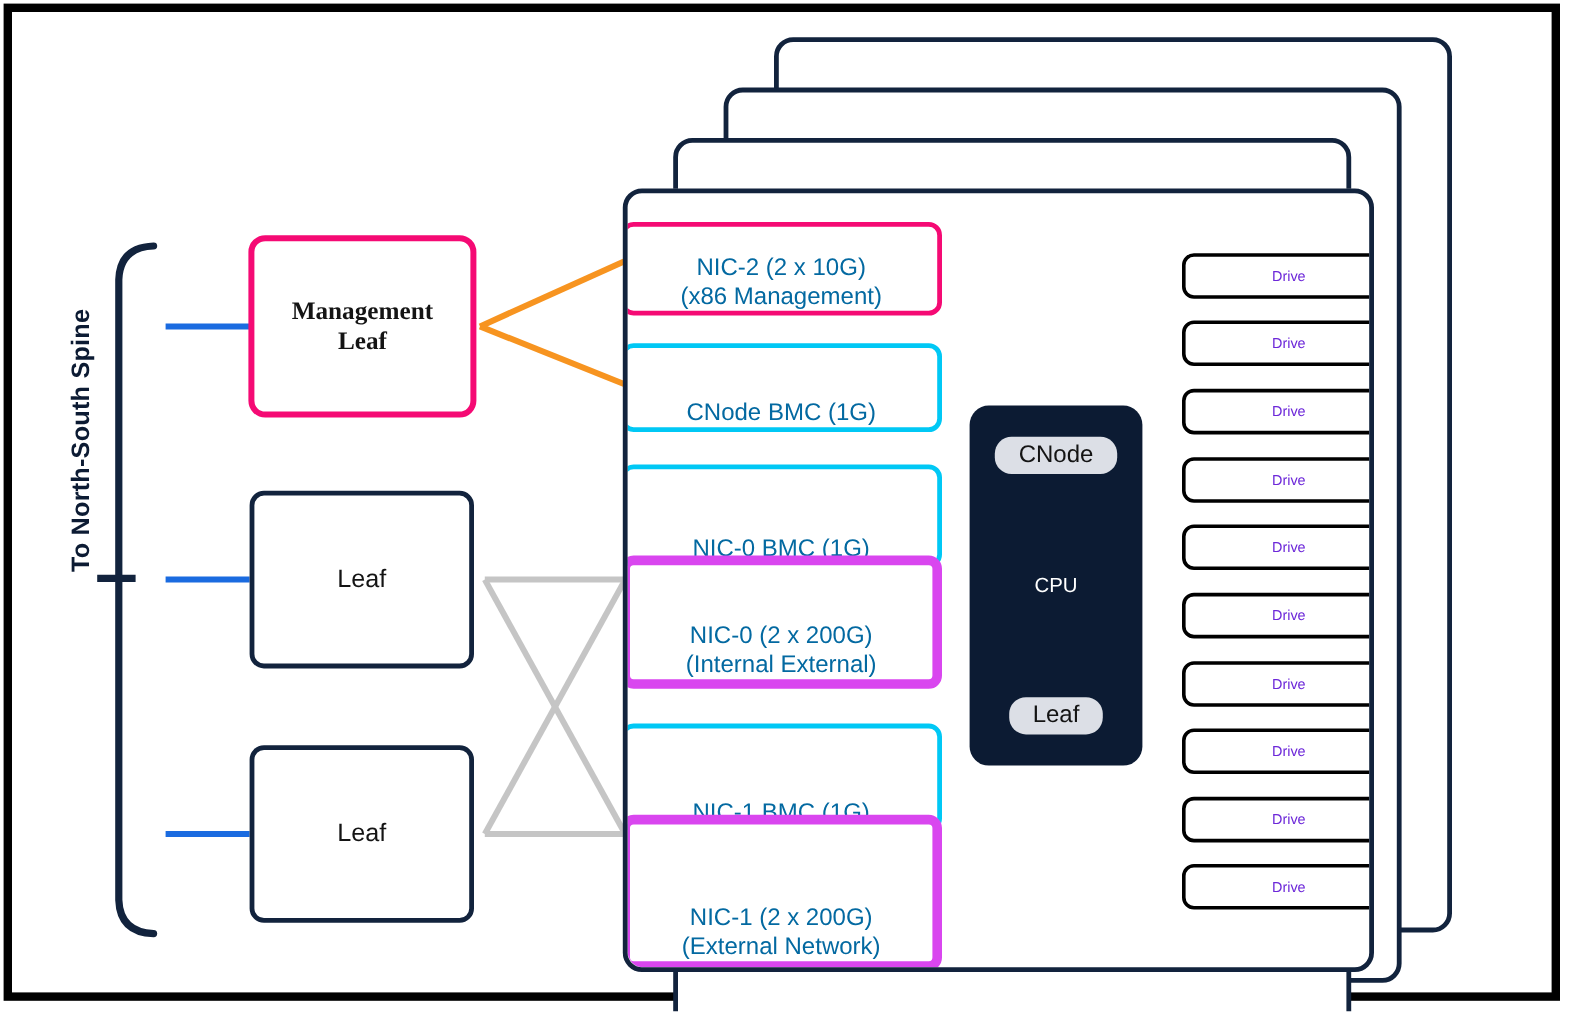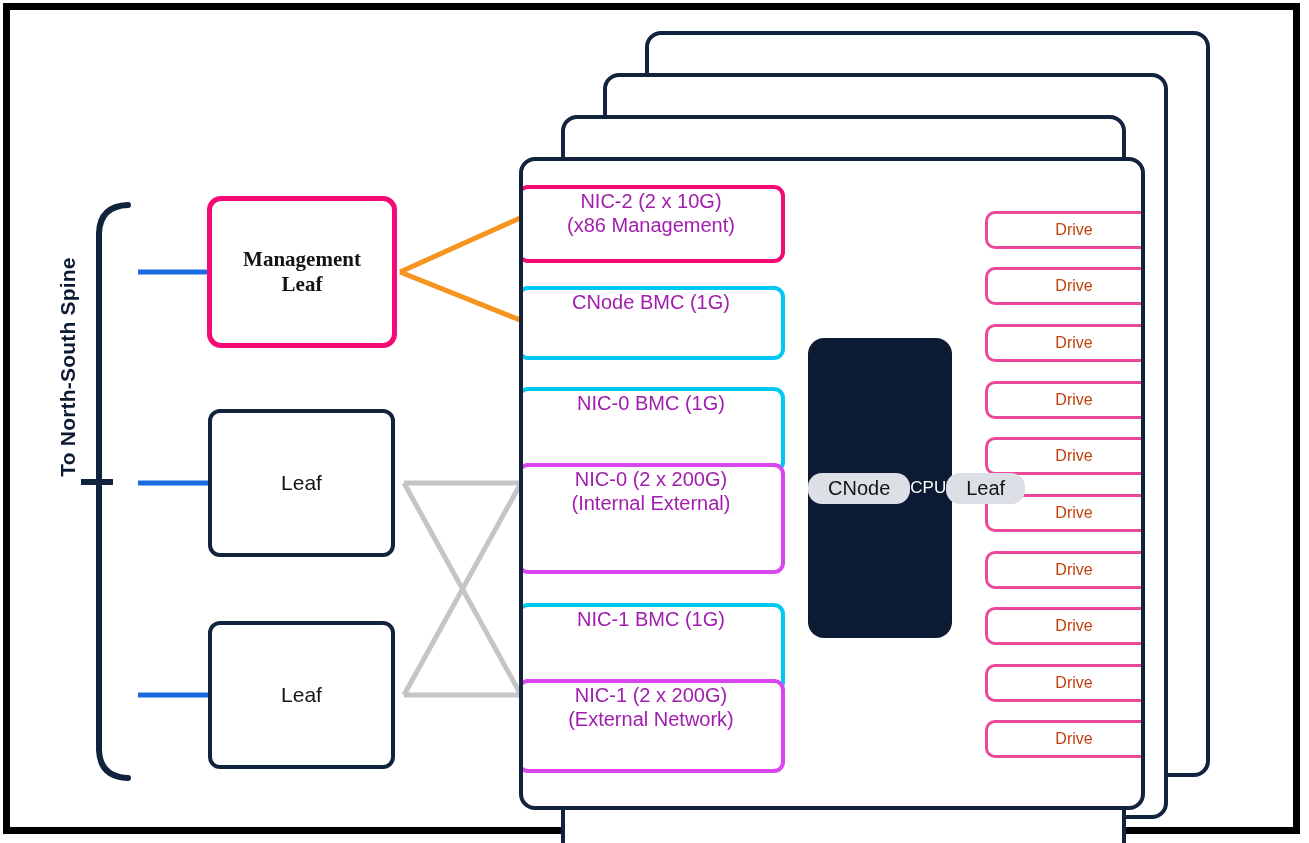--- a/index.html
+++ b/index.html
@@ -82,59 +82,59 @@
     z-index:5;
     overflow:hidden;
     border-radius:13px;
   }
 
   
   .nic{
     position:absolute;
     background:#ffffff;
     box-sizing:border-box;
-    display:flex;align-items:flex-start;justify-content:center;
-    text-align:center;
-    font-size:20px;color:#a21caf;
+    display:flex;align-items:flex-end;justify-content:center;
+    text-align:center;
+    font-size:20px;color:#0369a1;
     line-height:1.2;
     border-radius:11px;
   }
   .nic.pink{border:4px solid #f50a74;}
   .nic.cyan{border:4px solid #00c8f5;}
-  .nic.navy{border:4px solid #d946ef;}
+  .nic.navy{border:8px solid #d946ef;}
 
   
   #cpu-block{
     position:absolute;
     background:#0c1b33;
     border-radius:16px;
     z-index:7;
-    display:flex;flex-direction:row;align-items:center;justify-content:space-between;
+    display:flex;flex-direction:column;align-items:center;justify-content:space-between;
     padding:26px 0;
     box-sizing:border-box;
   }
   .node-pill{
     background:#dcdfe6;
     color:#141414;
     border-radius:14px;
     font-size:20px;
     padding:4px 20px;
     text-align:center;
   }
   #cpu-label{color:#ffffff;font-size:17px;}
 
   
   .drive{
     position:absolute;
     background:#ffffff;
-    border:3px solid #ec4899;
+    border:3px solid #000000;
     border-radius:10px;
     box-sizing:border-box;
     display:flex;align-items:center;justify-content:center;
-    font-size:16px;color:#c2410c;
+    font-size:12px;color:#6d28d9;
   }
 </style>
 </head>
 <body>
 
 <div id="stage">
 
   <div class="card" id="card-bg4" style="left:645px;top:31px;width:565px;height:746px;"></div>
   <div class="card" id="card-bg3" style="left:603px;top:73px;width:565px;height:746px;"></div>
   <div class="card" id="card-bg2" style="left:561px;top:115px;width:565px;height:746px;"></div>
@@ -195,21 +195,21 @@
     <div class="nic navy" style="left:-6px;top:302px;width:268px;height:111px;">
       <span>
         <span>NIC-0 (2 x 200G)</span><br><span>(Internal External)</span>
       </span>
     </div>
 
     <div class="nic cyan" style="left:-6px;top:442px;width:268px;height:90px;">
       <span>NIC-1 BMC (1G)</span>
     </div>
 
-    <div class="nic navy" style="left:-6px;top:518px;width:268px;height:94px;">
+    <div class="nic navy" style="left:-6px;top:518px;width:268px;height:130px;">
       <span>
         <span>NIC-1 (2 x 200G)</span><br><span>(External Network)</span>
       </span>
     </div>
 
     <div class="drive" style="left:462px;top:50px;width:178px;height:38px;">
       <span>Drive</span>
       </div>
     <div class="drive" style="left:462px;top:106px;width:178px;height:38px;">
       <span>Drive</span>

